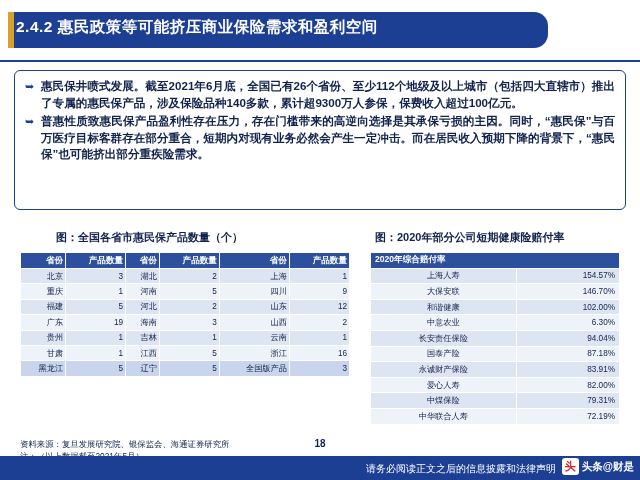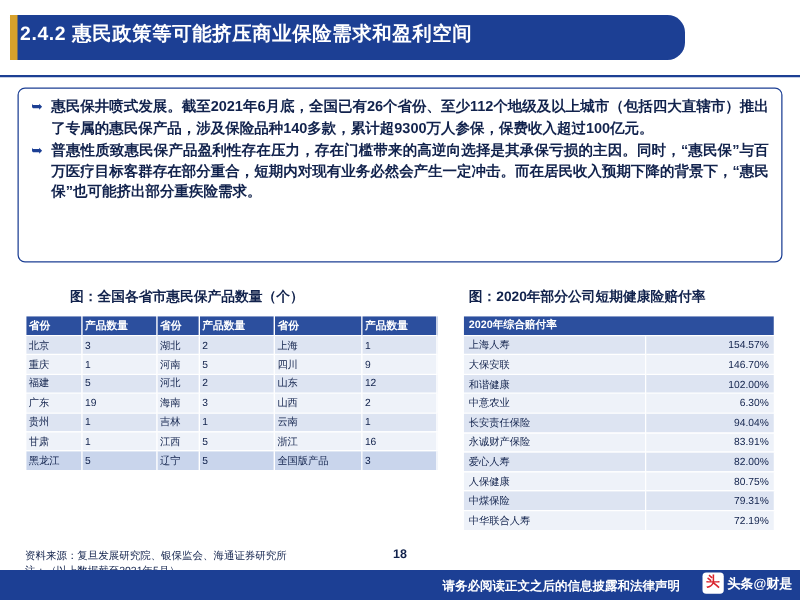--- a/index.html
+++ b/index.html
@@ -83,62 +83,62 @@
   }
   .cap-left{left:56px;top:168px;}
   .cap-right{left:375px;top:168px;}
 
   
   .tbl-left{
     position:absolute;left:20px;top:190px;width:330px;
     border-collapse:collapse;font-size:8.2px;
   }
   .tbl-left th,.tbl-left td{
-    border:1px solid #ffffff;height:14.4px;padding:0 2px;text-align:left;
+    border:1px solid #ffffff;height:14.4px;padding:0 2px;text-align:right;
     color:#11224c;
   }
   .tbl-left thead th{
     background:#2c4f9e;color:#ffffff;font-weight:bold;height:15px;font-size:8.6px;
   }
   .tbl-left tbody tr:nth-child(odd) td{background:#dde4f2;}
   .tbl-left tbody tr:nth-child(even) td{background:#eef2f9;}
   .tbl-left tbody tr:last-child td{background:#c9d5ec;}
 
   
   .tbl-right{
     position:absolute;left:370px;top:190px;width:250px;
     border-collapse:collapse;font-size:8.2px;
   }
   .tbl-right th,.tbl-right td{
     border:1px solid #ffffff;height:14.6px;padding:0 4px;color:#11224c;
   }
   .tbl-right thead th{
     background:#2c4f9e;color:#ffffff;font-weight:bold;text-align:left;font-size:8.6px;
   }
-  .tbl-right td.nm{text-align:left;}
+  .tbl-right td.nm{text-align:center;}
   .tbl-right td.vl{text-align:right;}
   .tbl-right tbody tr:nth-child(odd) td{background:#dde4f2;}
   .tbl-right tbody tr:nth-child(even) td{background:#eef2f9;}
 
   
   .src{
     position:absolute;left:20px;top:376px;font-size:8.4px;color:#11224c;
     line-height:12px;white-space:nowrap;
   }
 
   
   .footer{
     position:absolute;left:0;top:456px;width:640px;height:24px;background:#1c3f94;
   }
   .footer .pg{
     position:absolute;left:0;top:-18px;width:640px;text-align:center;
     color:#11224c;font-size:10px;font-weight:bold;
   }
   .footer .disc{
-    position:absolute;right:96px;top:6px;color:#ffffff;font-size:10px;font-weight:bold;
+    position:absolute;right:84px;top:6px;color:#ffffff;font-size:10px;font-weight:normal;
   }
   .wm{
     position:absolute;right:6px;top:458px;display:flex;align-items:center;gap:3px;
   }
   .wm .wm-ico{
     width:17px;height:17px;border-radius:3px;background:#ffffff;color:#d9232d;
     font-size:11px;font-weight:bold;text-align:center;line-height:17px;
   }
   .wm .wm-tx{color:#ffffff;font-size:10.5px;font-weight:bold;}
 </style>
@@ -259,30 +259,30 @@
         </tr>
         <tr>
           <td class="nm">中意农业</td>
           <td class="vl">6.30%</td>
         </tr>
         <tr>
           <td class="nm">长安责任保险</td>
           <td class="vl">94.04%</td>
         </tr>
         <tr>
+          <td class="nm">国泰产险</td>
+          <td class="vl">87.18%</td>
+        </tr>
+        <tr>
           <td class="nm">永诚财产保险</td>
           <td class="vl">83.91%</td>
         </tr>
         <tr>
           <td class="nm">爱心人寿</td>
           <td class="vl">82.00%</td>
-        </tr>
-        <tr>
-          <td class="nm">人保健康</td>
-          <td class="vl">80.75%</td>
         </tr>
         <tr>
           <td class="nm">中煤保险</td>
           <td class="vl">79.31%</td>
         </tr>
         <tr>
           <td class="nm">中华联合人寿</td>
           <td class="vl">72.19%</td>
         </tr>
       </tbody>

